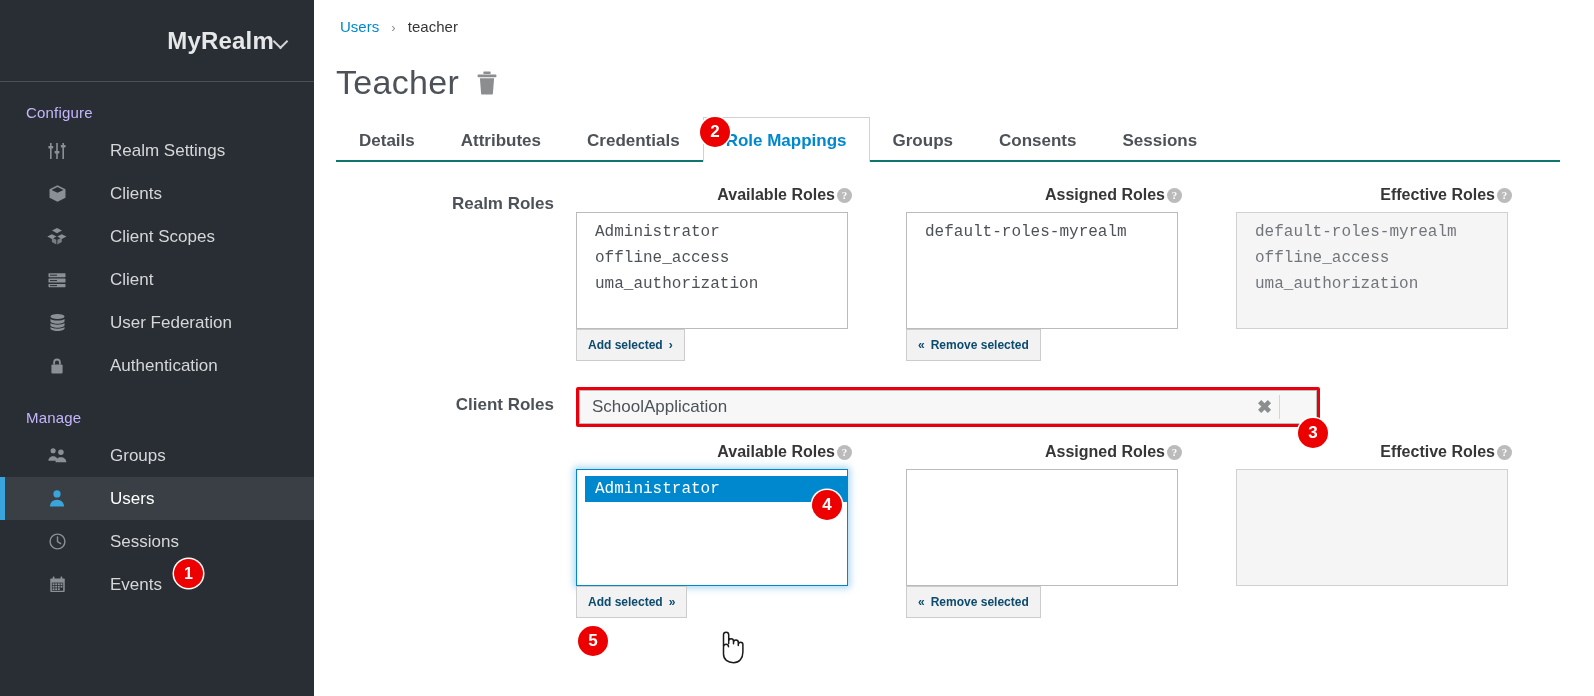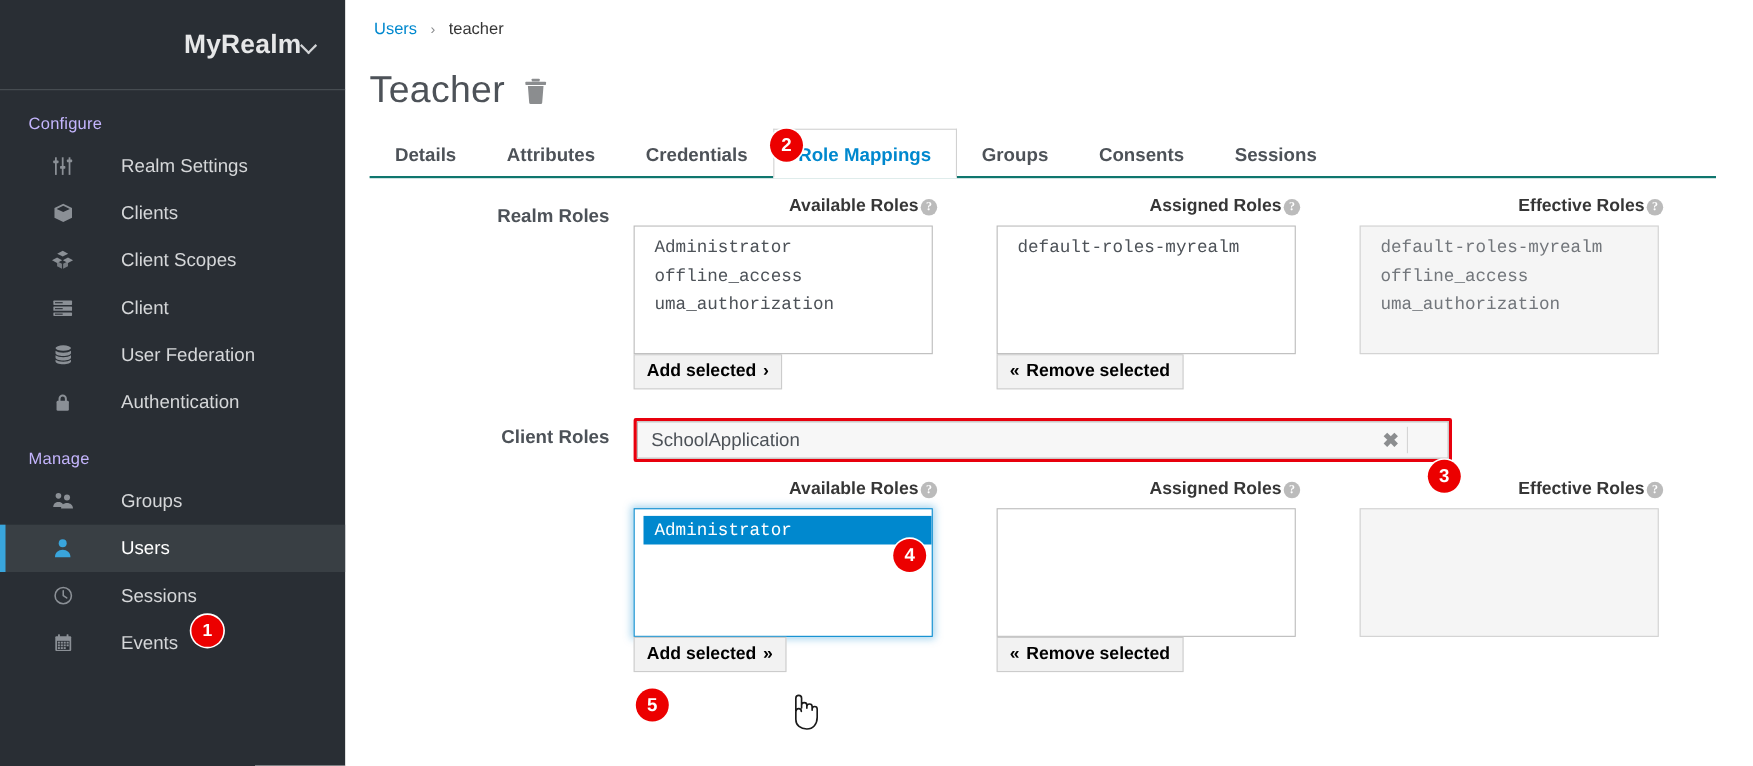--- a/index.html
+++ b/index.html
@@ -74,21 +74,21 @@
   .tab{
     padding:0 22px;height:45px;line-height:45px;font-size:17px;color:#4d5258;
     cursor:pointer;box-sizing:border-box;border:1px solid transparent;
     position:relative;top:1px;white-space:nowrap;
   }
   .tab.active{
     color:#0088ce;background:#fff;border:1px solid #d1d1d1;border-bottom:1px solid #fff;
   }
 
   
-  .form{position:relative;margin-top:17px;}
+  .form{position:relative;margin-top:24px;}
   .row{display:flex;align-items:flex-start;}
   .row-label{
     width:262px;text-align:right;padding-right:22px;box-sizing:border-box;
     font-size:17px;color:#4d5258;font-weight:700;padding-top:8px;
   }
   .col{width:276px;margin-right:54px;}
   .col-head{
     font-size:16px;color:#363636;font-weight:700;margin-bottom:8px;
     display:flex;align-items:center;gap:2px;justify-content:flex-end;
   }
@@ -106,22 +106,22 @@
     font-size:16px;color:#4d5258;padding:1px 10px;line-height:24px;
     white-space:nowrap;cursor:pointer;
   }
   .listbox.disabled .opt{color:#72767b;cursor:default;}
   .listbox .opt.selected{background:#0088ce;color:#ffffff;}
   .listbox.focused{
     border:1px solid #0088ce;box-shadow:0 0 7px 2px rgba(0,136,206,.35);
   }
   .pf-btn{
     margin-top:0;display:inline-flex;align-items:center;
-    border:1px solid #cccccc;background:#f2f2f2;color:#000000;
-    font-size:16px;font-weight:700;padding:5px 11px;cursor:pointer;
+    border:1px solid #cccccc;background:#f2f2f2;color:#0c4a6e;
+    font-size:12px;font-weight:700;padding:5px 11px;cursor:pointer;
     box-sizing:border-box;line-height:20px;white-space:nowrap;
   }
   .pf-btn .chev{font-weight:700;}
   .pf-btn .chev.r{margin-left:6px;}
   .pf-btn .chev.l{margin-right:6px;}
 
   
   .client-select-wrap{
     position:relative;width:744px;
     border:3px solid #e8000d;box-sizing:border-box;border-radius:2px;

